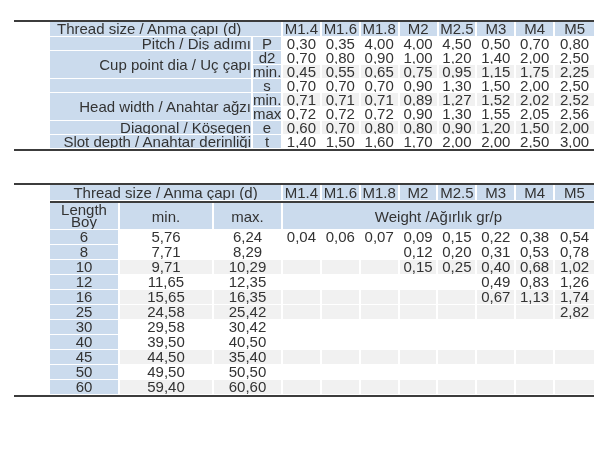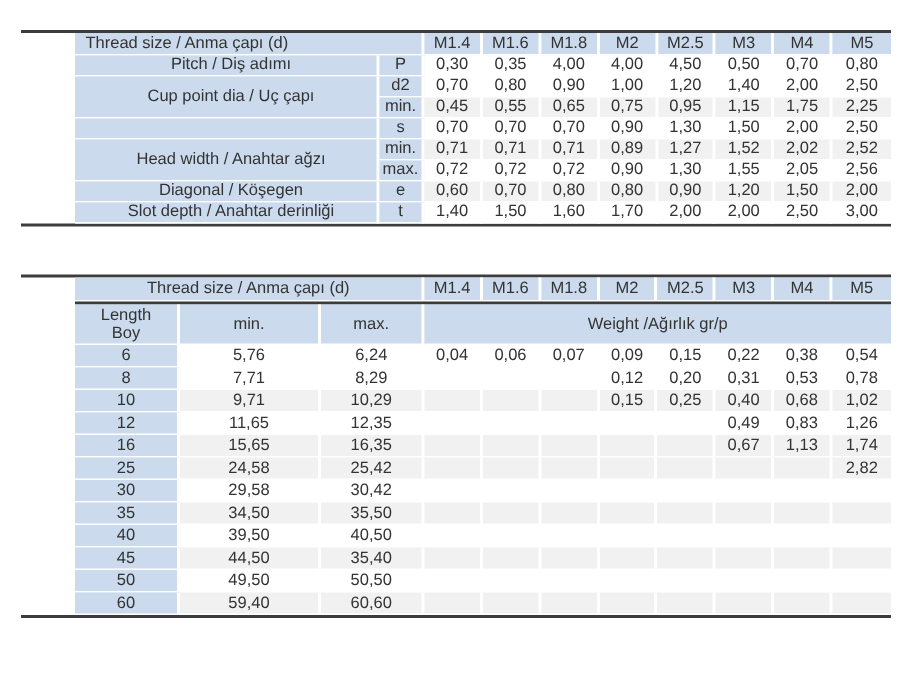--- a/index.html
+++ b/index.html
@@ -10,30 +10,30 @@
     position:absolute; left:14px; width:580px;
     border-top:2px solid #3c3c3c; border-bottom:2px solid #3c3c3c;
     background:#fff;
   }
   .t1 { top:20px; }
   .t2 { top:183px; }
 
   table {
     width:100%; table-layout:fixed;
     border-collapse:separate; border-spacing:0;
-    font-size:11px; color:#333333;padding-left:36px;
+    font-size:15px; color:#333333;padding-left:36px;
   }
   th, td {
     font-weight:normal; padding:0;
     height:13px; line-height:13px;
     border-right:2px solid #ffffff; border-bottom:1px solid #ffffff;
     text-align:center; overflow:hidden; white-space:nowrap;
   }
   th:last-child, td:last-child { border-right:0; }
-  .lbl    { background:#cbdbed; text-align:center; padding-left:7px; }
+  .lbl    { background:#cbdbed; text-align:right; padding-left:7px; }
   .prm    { background:#cbdbed; }
   .val    { background:#ffffff; }
   .stripe { background:#f1f1f1; }
   .len    { background:#cbdbed; }
 
   .t1 thead th { background:#cbdbed; height:14px; line-height:14px; }
   .t1 .tbl-title { text-align:left; padding-left:7px; }
 
   .t2 thead th { background:#cbdbed; height:15px; line-height:15px; }
   .t2 .tbl-title { text-align:center; }
@@ -299,33 +299,20 @@
             <td class="val"></td>
             <td class="val"></td>
             <td class="val"></td>
             <td class="val"></td>
             <td class="val"></td>
             <td class="val"></td>
             <td class="val"></td>
             <td class="val"></td>
           </tr>
           <tr>
-            <td class="len">35</td>
-            <td class="val stripe">34,50</td>
-            <td class="val stripe">35,50</td>
-            <td class="val stripe"></td>
-            <td class="val stripe"></td>
-            <td class="val stripe"></td>
-            <td class="val stripe"></td>
-            <td class="val stripe"></td>
-            <td class="val stripe"></td>
-            <td class="val stripe"></td>
-            <td class="val stripe"></td>
-          </tr>
-          <tr>
             <td class="len">40</td>
             <td class="val">39,50</td>
             <td class="val">40,50</td>
             <td class="val"></td>
             <td class="val"></td>
             <td class="val"></td>
             <td class="val"></td>
             <td class="val"></td>
             <td class="val"></td>
             <td class="val"></td>

